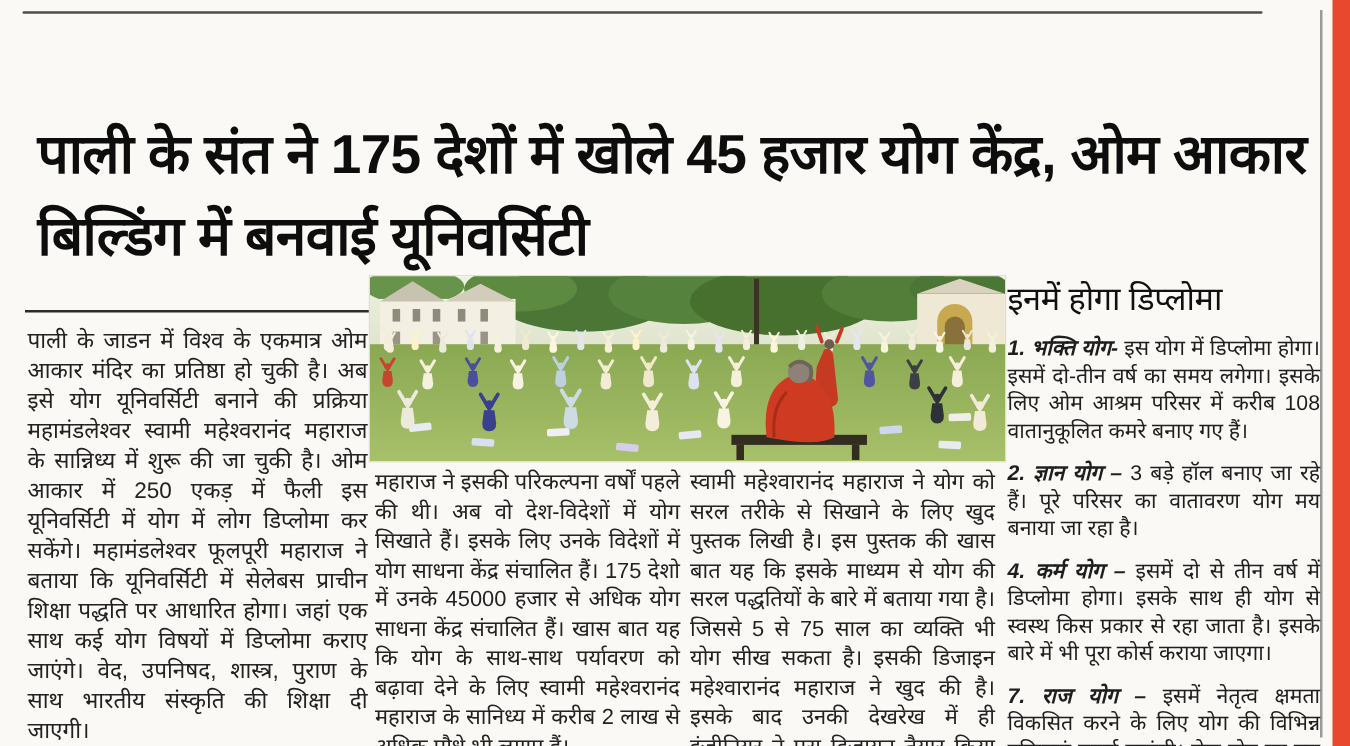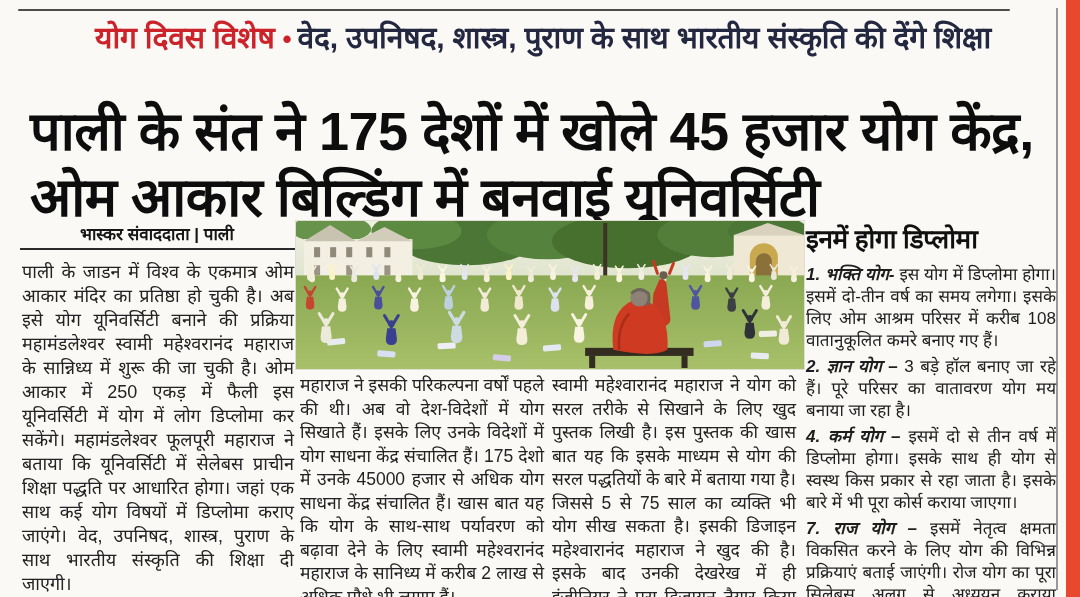--- a/index.html
+++ b/index.html
@@ -21,21 +21,21 @@
 
   
   .kicker{position:absolute;left:95px;top:16px;width:950px;font-size:30px;font-weight:700;letter-spacing:-0.2px;white-space:nowrap;}
   .kicker .badge{color:#cc2229;}
   .kicker .sep{color:#cc2229;font-size:26px;padding:0 6px 0 8px;}
   .kicker .rest{color:#232840;}
 
   
   .headline{
     position:absolute;left:30px;top:62px;width:1022px;
-    font-size:54px;line-height:66px;font-weight:800;color:#0d0d0d;
+    font-size:44px;line-height:66px;font-weight:800;color:#0d0d0d;
     letter-spacing:-0.5px;
   }
 
   
   .byline{
     position:absolute;left:20px;top:222px;width:278px;text-align:left;
     font-size:17px;font-weight:700;color:#161616;
     padding-left:60px;box-sizing:border-box;
   }
   .byline-rule{position:absolute;left:20px;top:248px;width:278px;height:2px;background:#2b2b2b;}
@@ -52,40 +52,36 @@
 
   
   .photo{
     position:absolute;left:296px;top:221px;width:508px;height:148px;
     background:#fff;box-shadow:0 0 0 1px #e2ded6;
   }
   .photo svg{display:block;width:100%;height:100%;}
 
   
   .sidebar{position:absolute;left:806px;top:220px;width:250px;}
-  .sidebar-heading{font-size:26px;font-weight:700;color:#101010;margin:0 0 8px 0;letter-spacing:-0.3px;}
-  .sidebar-item{font-size:17px;line-height:22px;color:#1e1e1e;text-align:justify;margin:0 0 4px 0;}
+  .sidebar-heading{font-size:26px;font-weight:400;color:#101010;margin:0 0 8px 0;letter-spacing:-0.3px;}
+  .sidebar-item{font-size:17px;line-height:22px;color:#1e1e1e;text-align:justify;margin:12px 0 4px 0;}
   .sidebar-item .lead{font-weight:800;font-style:italic;}
 </style>
 </head>
 <body>
 
 <div class="page">
 
   <div class="top-rule"></div>
   <div class="edge-gray"></div>
   <div class="edge-red"></div>
 
-  <div class="kicker">
-    <span class="badge">योग दिवस विशेष</span><span class="sep">•</span><span class="rest">वेद, उपनिषद, शास्त्र, पुराण के साथ भारतीय संस्कृति की देंगे शिक्षा</span>
-  </div>
 
   <h1 class="headline">पाली के संत ने 175 देशों में खोले 45 हजार योग केंद्र, ओम आकार बिल्डिंग में बनवाई यूनिवर्सिटी</h1>
 
-  <div class="byline">भास्कर संवाददाता | पाली</div>
   <div class="byline-rule"></div>
 
   <div class="col1 bodytext">
     <p class="p1" style="margin:0;">पाली के जाडन में विश्व के एकमात्र ओम आकार मंदिर का प्रतिष्ठा हो चुकी है। अब इसे योग यूनिवर्सिटी बनाने की प्रक्रिया महामंडलेश्वर स्वामी महेश्वरानंद महाराज के सान्निध्य में शुरू की जा चुकी है। ओम आकार में 250 एकड़ में फैली इस यूनिवर्सिटी में योग में लोग डिप्लोमा कर सकेंगे। महामंडलेश्वर फूलपूरी महाराज ने बताया कि यूनिवर्सिटी में सेलेबस प्राचीन शिक्षा पद्धति पर आधारित होगा। जहां एक साथ कई योग विषयों में डिप्लोमा कराए जाएंगे। वेद, उपनिषद, शास्त्र, पुराण के साथ भारतीय संस्कृति की शिक्षा दी जाएगी।</p>
     <p class="p2">खास बात यह कि स्वामी महेश्वरानंद</p>
   </div>
 
   <div class="photo">
     <svg viewBox="0 0 506 147" preserveAspectRatio="none">
       <defs>

